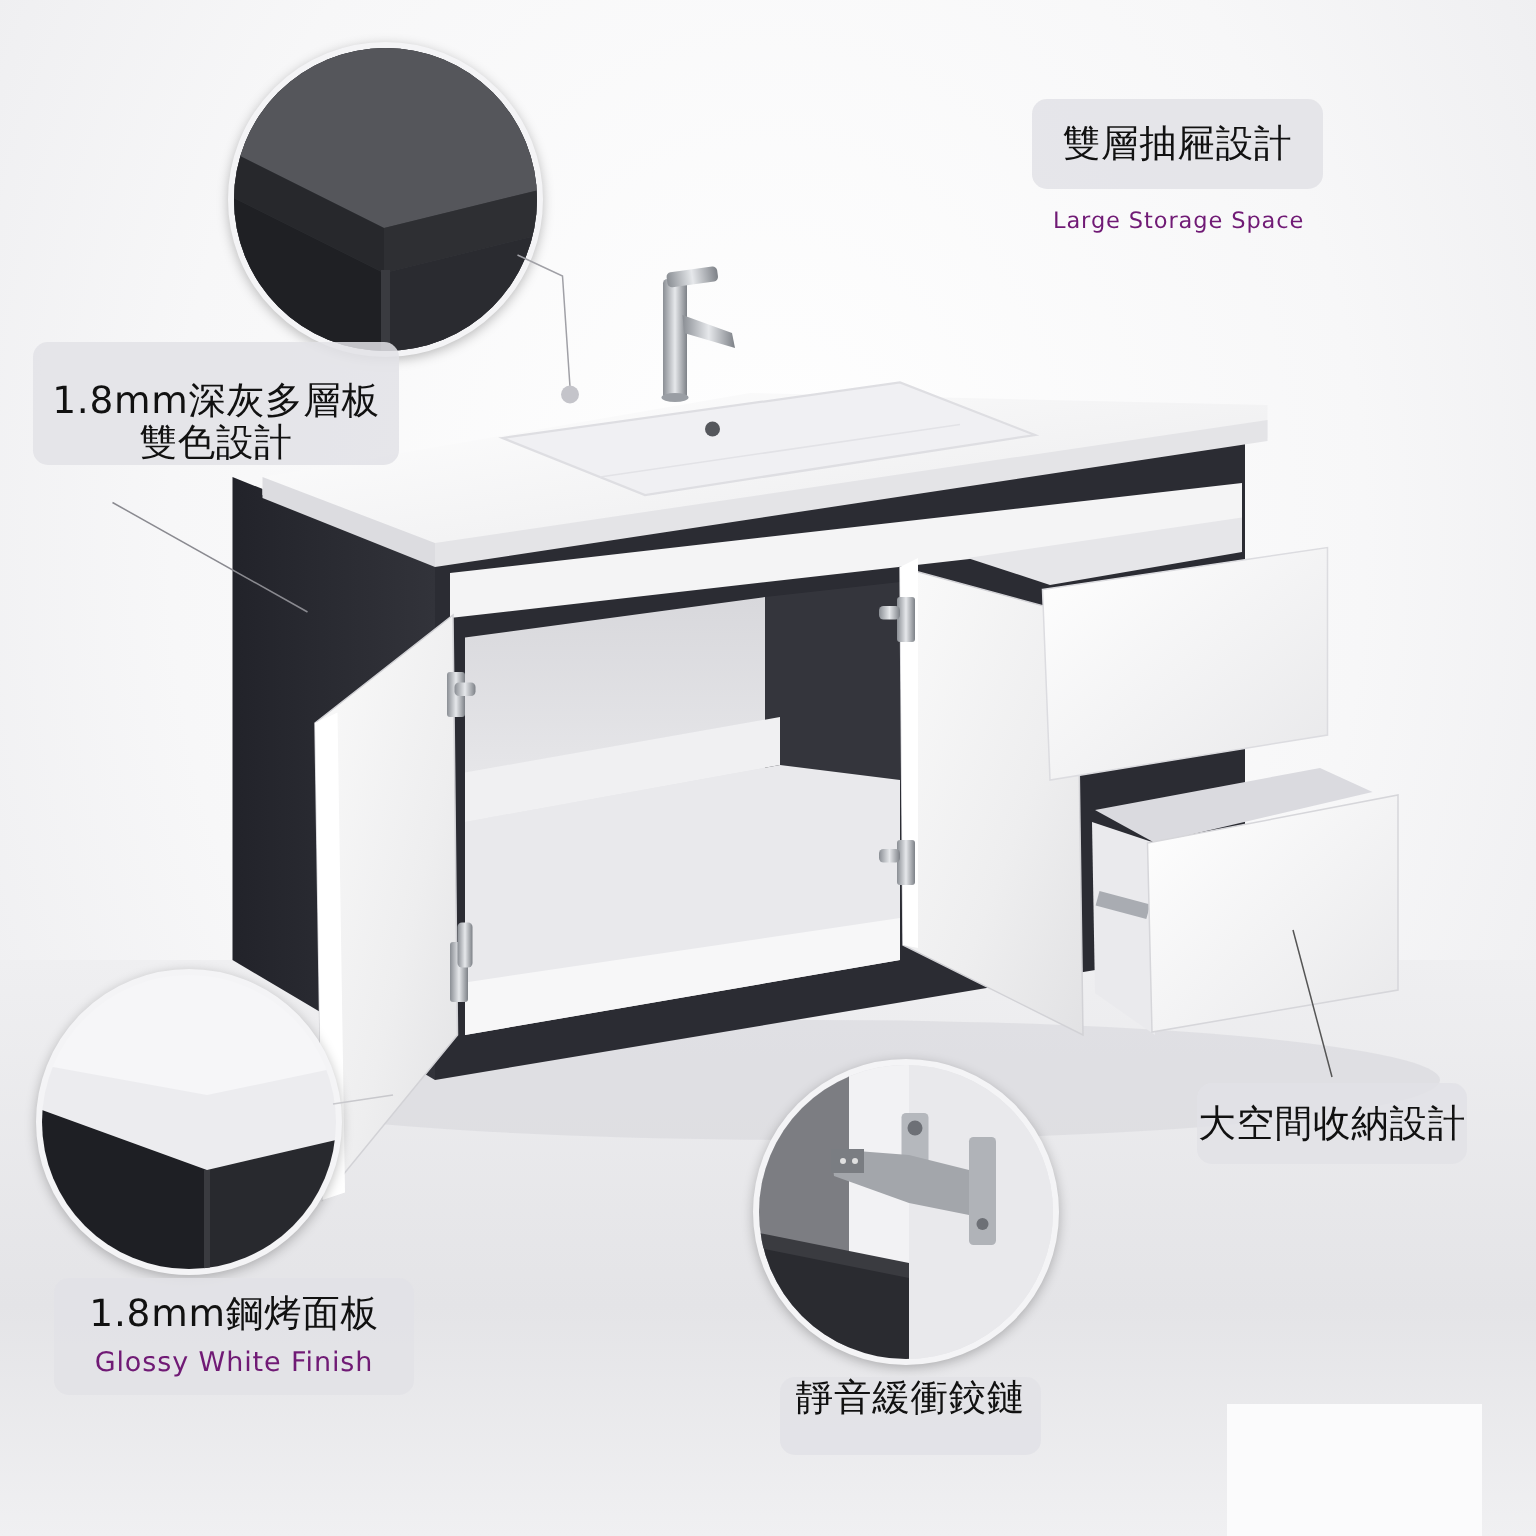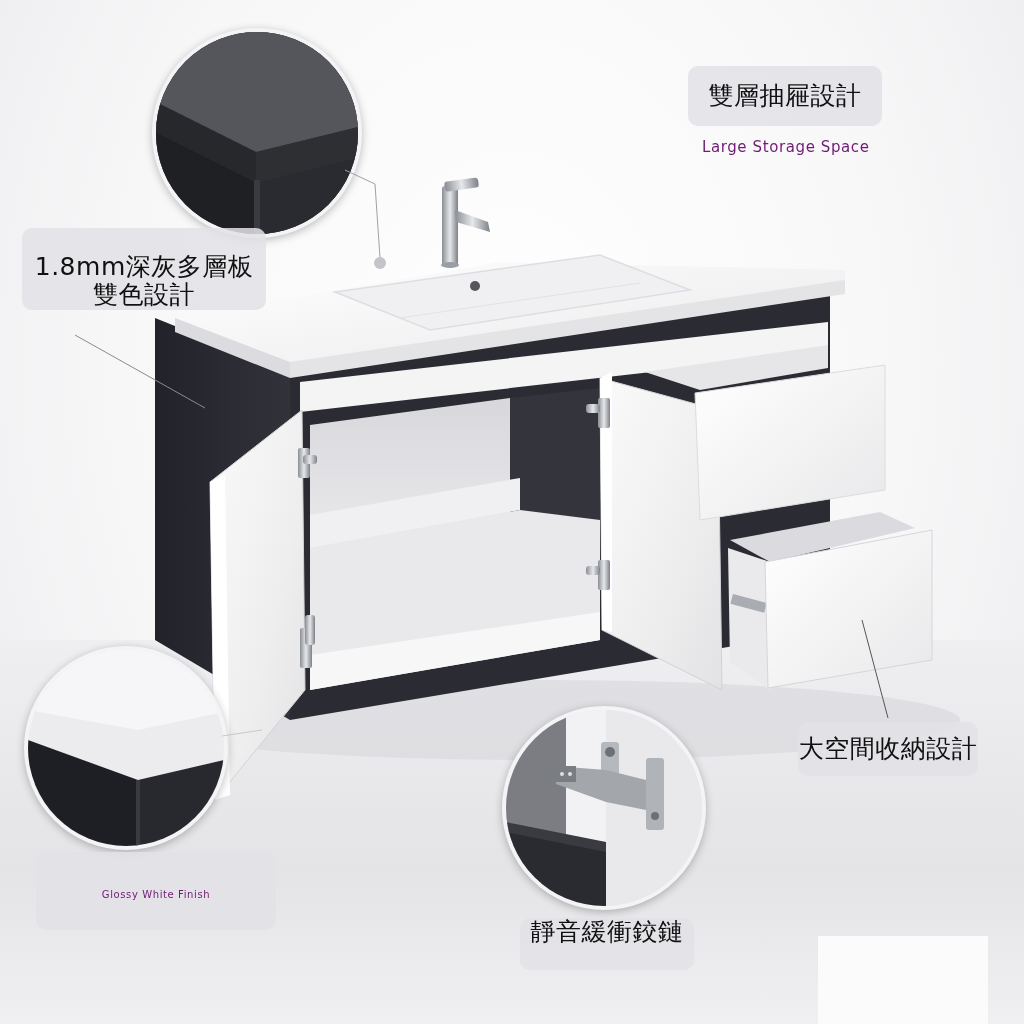--- a/index.html
+++ b/index.html
@@ -161,21 +161,22 @@
   <span class="cn">雙層抽屜設計</span>
 </div>
 <div class="sub" style="left:702px;top:138px;">Large Storage Space</div>
 
 <div class="label" style="left:22px;top:228px;width:244px;height:82px;display:flex;flex-direction:column;align-items:center;justify-content:flex-end;">
   <span class="cn">1.8mm深灰多層板</span>
   <span class="cn">雙色設計</span>
 </div>
 
 <div class="label" style="left:36px;top:852px;width:240px;height:78px;display:flex;flex-direction:column;align-items:center;justify-content:center;">
-  <span class="sub" style="position:static;margin-top:8px;font-size:10px;">Glossy White Finish</span>
+  <span class="cn">1.8mm鋼烤面板</span>
+  <span class="sub" style="position:static;margin-top:8px;font-size:18px;">Glossy White Finish</span>
 </div>
 
 <div class="label" style="left:798px;top:722px;width:180px;height:54px;display:flex;align-items:center;justify-content:center;">
   <span class="cn">大空間收納設計</span>
 </div>
 
 <div class="label" style="left:520px;top:918px;width:174px;height:52px;display:flex;justify-content:center;">
   <span class="cn">靜音緩衝鉸鏈</span>
 </div>
 

